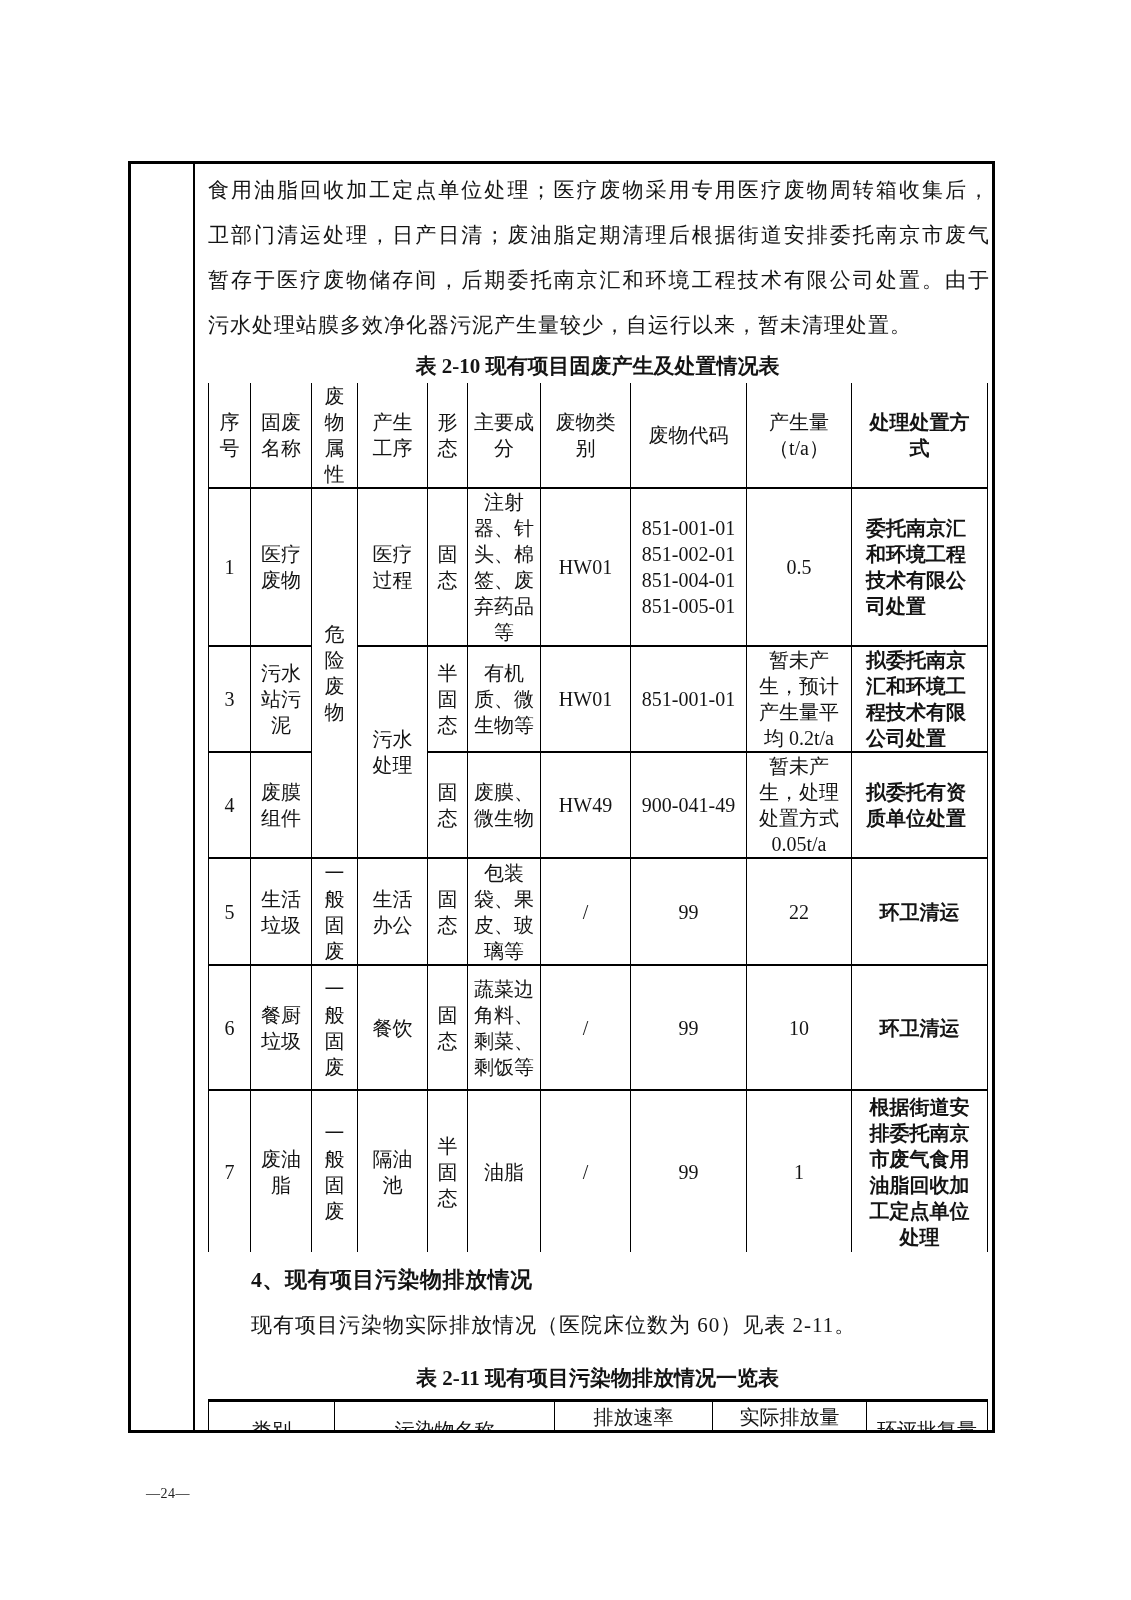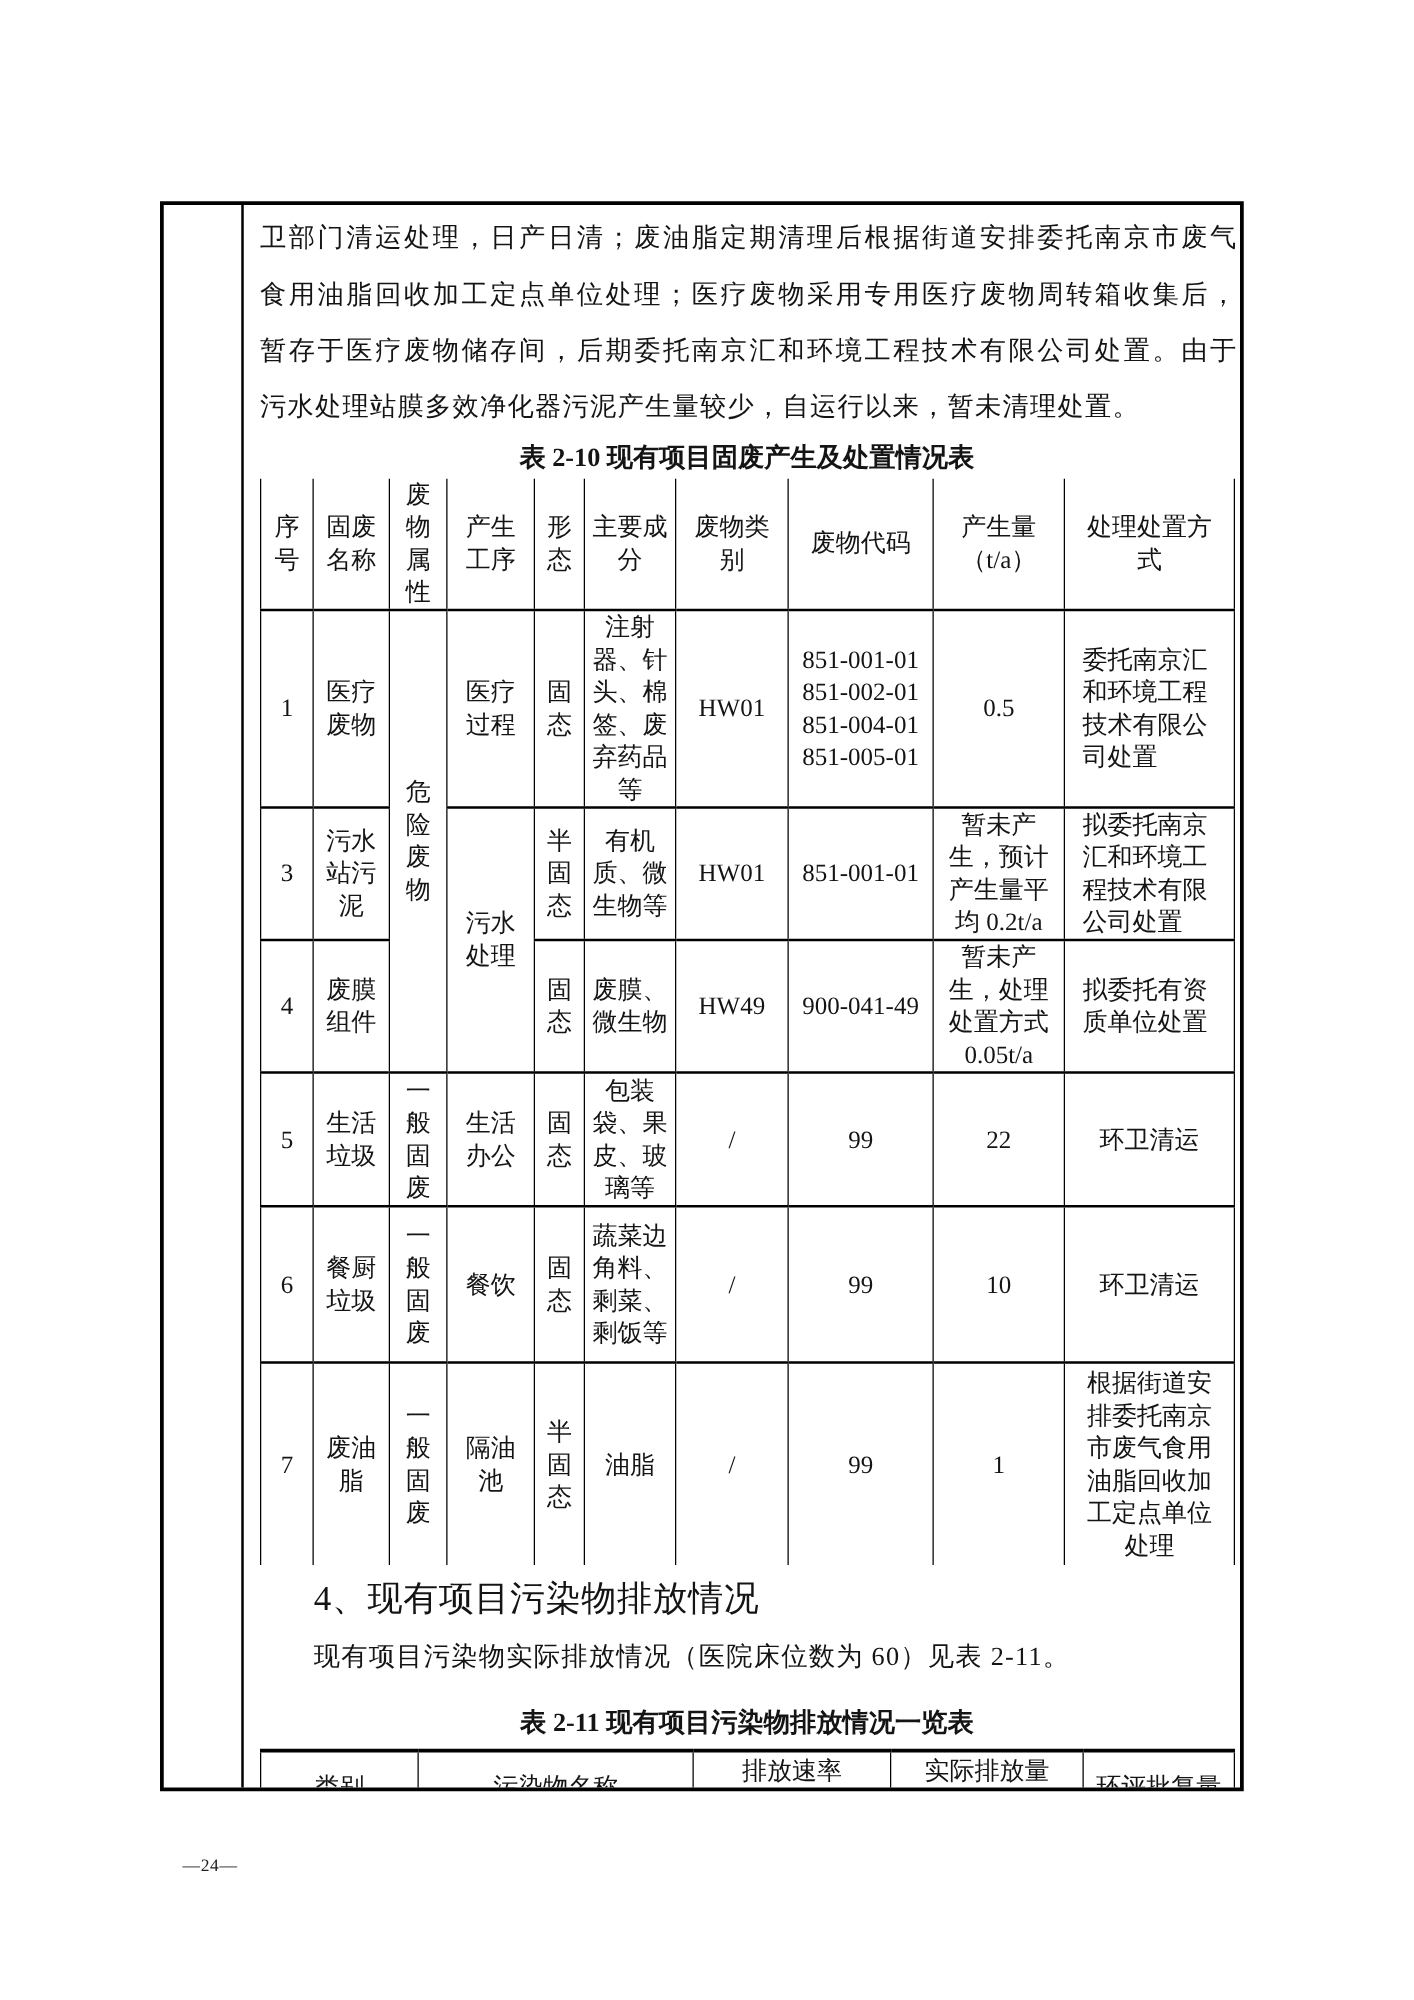--- a/index.html
+++ b/index.html
@@ -42,48 +42,48 @@
   
   .c-seq{padding:0 4px;}
   .c-name{padding:0 9px;}
   .c-attr{padding:0 11px;}
   .c-proc{padding:0 13px;}
   .c-form{padding:0 8px;}
   .c-comp{padding:0 6px;}
   .c-cat{padding:0 10px;}
   .c-code{padding:0 4px;}
   .c-qty{padding:0 5px;margin-left:20px;}
-  .c-disp{padding:0 14px;}
+  .c-disp{padding:0 14px;font-weight:bold;}
   .c-disp.cell-left{padding:0 10px 0 14px;}
 
   .sec-heading{
-    margin-top:12px;padding-left:43px;font-weight:normal;
-    font-size:28px;line-height:32px;letter-spacing:0.5px;width:740px;
+    margin-top:12px;padding-left:43px;font-weight:bold;
+    font-size:22px;line-height:32px;letter-spacing:0.5px;width:740px;
   }
   .sec-para{
     margin-top:13px;padding-left:43px;font-size:21px;line-height:32px;
     letter-spacing:1px;width:740px;
   }
   .t211 th{border-width:3px 1px 4px 1px;height:56px;}
 
   .page-number{
     position:absolute;left:146px;top:1486px;
     font-size:14px;letter-spacing:0.5px;color:#222;
   }
 </style>
 </head>
 <body>
 
 <div class="frame">
   <div class="frame-left"></div>
   <div class="content">
 
     <div class="intro">
+      <div class="pline">食用油脂回收加工定点单位处理；医疗废物采用专用医疗废物周转箱收集后，</div>
       <div class="pline">卫部门清运处理，日产日清；废油脂定期清理后根据街道安排委托南京市废气</div>
-      <div class="pline">食用油脂回收加工定点单位处理；医疗废物采用专用医疗废物周转箱收集后，</div>
       <div class="pline">暂存于医疗废物储存间，后期委托南京汇和环境工程技术有限公司处置。由于</div>
       <div class="pline last">污水处理站膜多效净化器污泥产生量较少，自运行以来，暂未清理处置。</div>
     </div>
 
     <div class="tbl-title">表 2-10 现有项目固废产生及处置情况表</div>
 
     <table class="t210">
       <colgroup>
         <col style="width:42px">
           <col style="width:61px">

